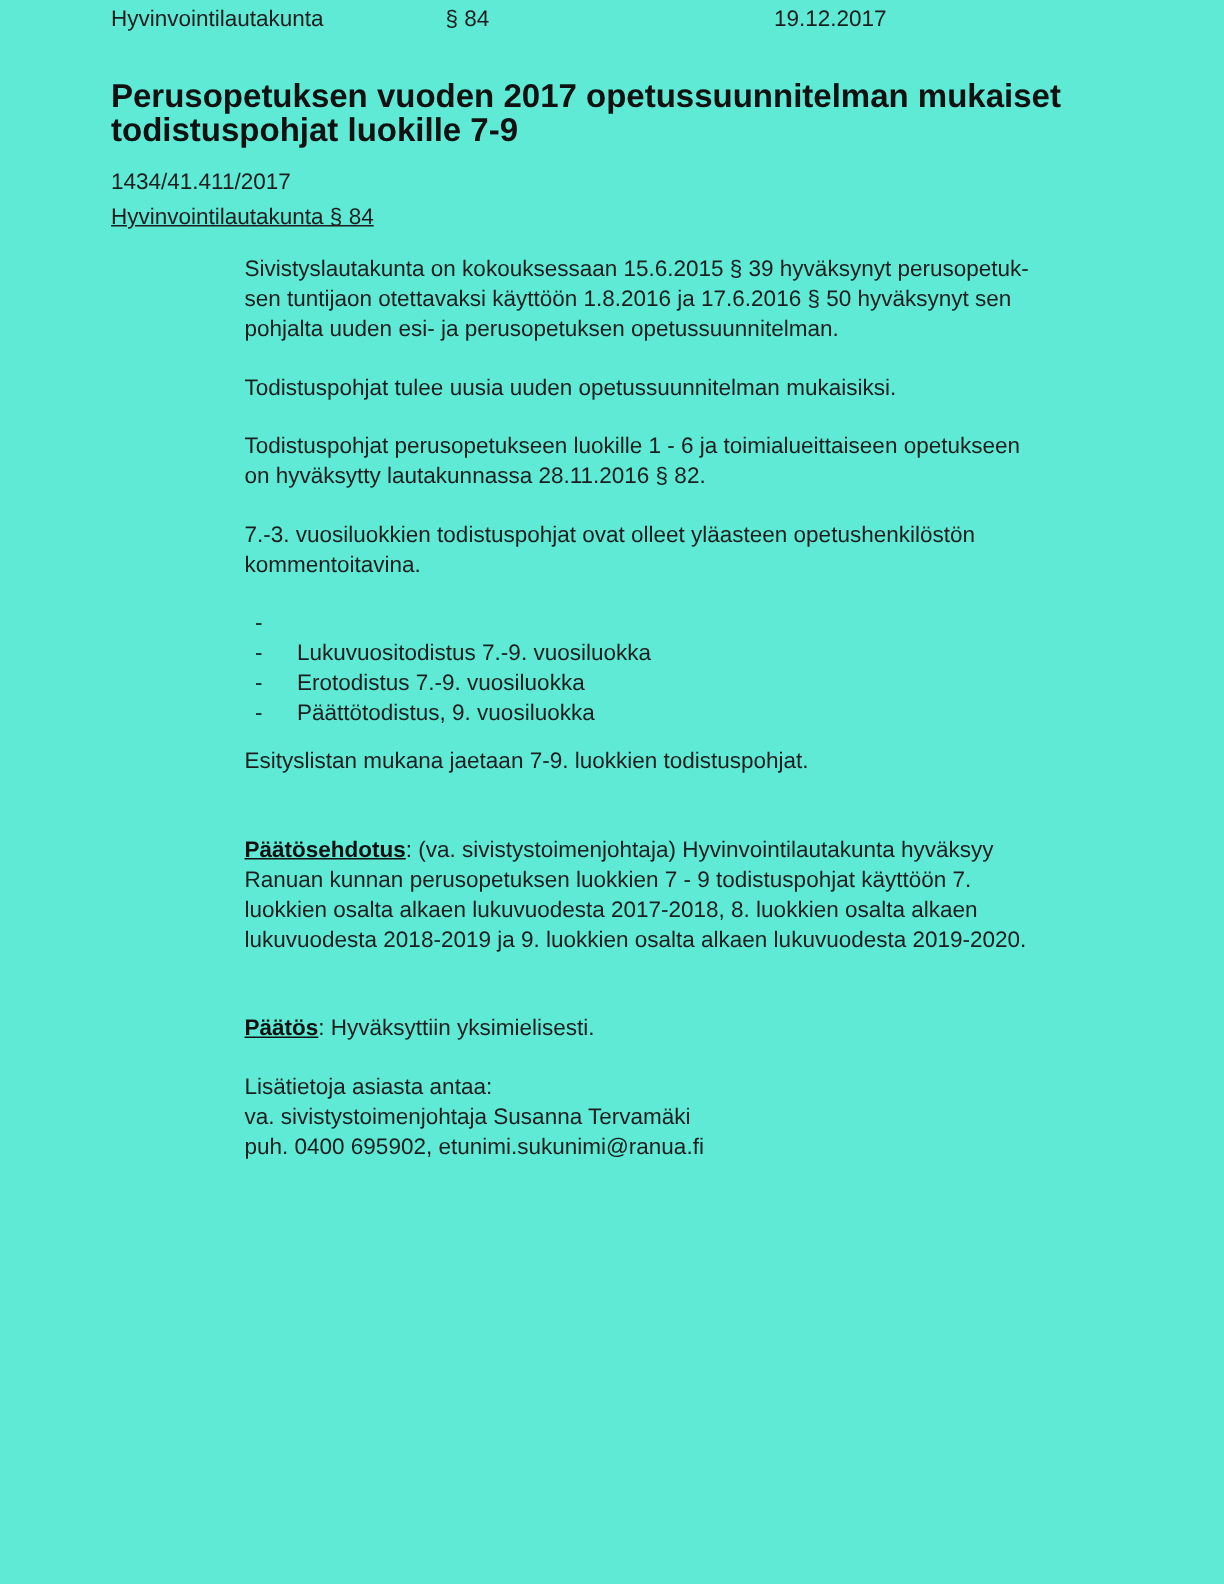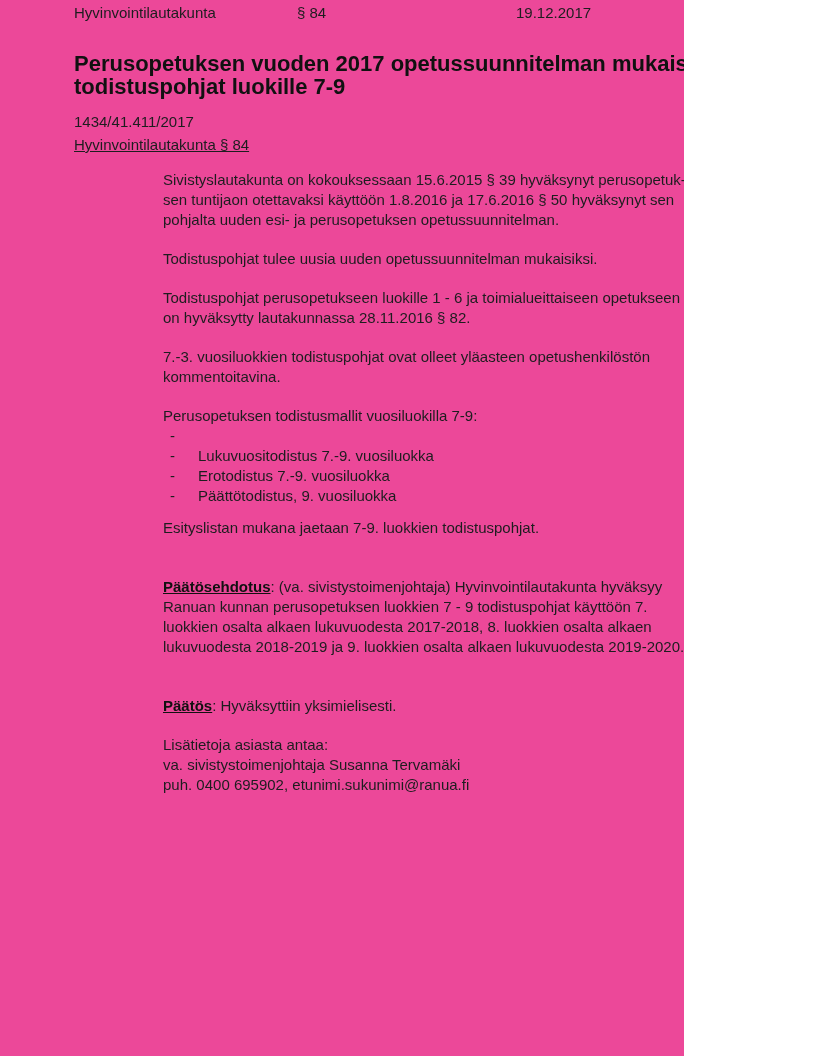--- a/index.html
+++ b/index.html
@@ -2,23 +2,23 @@
 <html lang="fi"><head>
 <meta charset="utf-8">
 <style>
   html, body {
     margin: 0;
     padding: 0;
     background: #ffffff;
   }
   .page {
     position: relative;
-    width: 684px;
+    width: 816px;
     height: 1056px;
-    background: #ec4899;
+    background: #5eead4;
     font-family: "Liberation Sans", "DejaVu Sans", sans-serif;
     color: #1d1d1f;
     font-size: 15px;
     line-height: 20px;
     overflow: hidden;
   }
   
   .doc-header {
     position: absolute;
     top: 3px;
@@ -112,21 +112,20 @@
 
     <p class="para">Todistuspohjat tulee uusia uuden opetussuunnitelman mukaisiksi.</p>
 
     <p class="para">Todistuspohjat perusopetukseen luokille 1 - 6 ja toimialueittaiseen opetukseen
 on hyväksytty lautakunnassa 28.11.2016 § 82.</p>
 
     <p class="para">7.-3. vuosiluokkien todistuspohjat ovat olleet yläasteen opetushenkilöstön
 kommentoitavina.</p>
 
     <div class="cert-list">
-      <div class="intro">Perusopetuksen todistusmallit vuosiluokilla 7-9:</div>
       <div class="li-row">
         <span class="dash">-</span>
       </div>
       <div class="li-row">
         <span class="dash">-</span>
         <span class="li-text">Lukuvuositodistus 7.-9. vuosiluokka</span>
       </div>
       <div class="li-row">
         <span class="dash">-</span>
         <span class="li-text">Erotodistus 7.-9. vuosiluokka</span>

